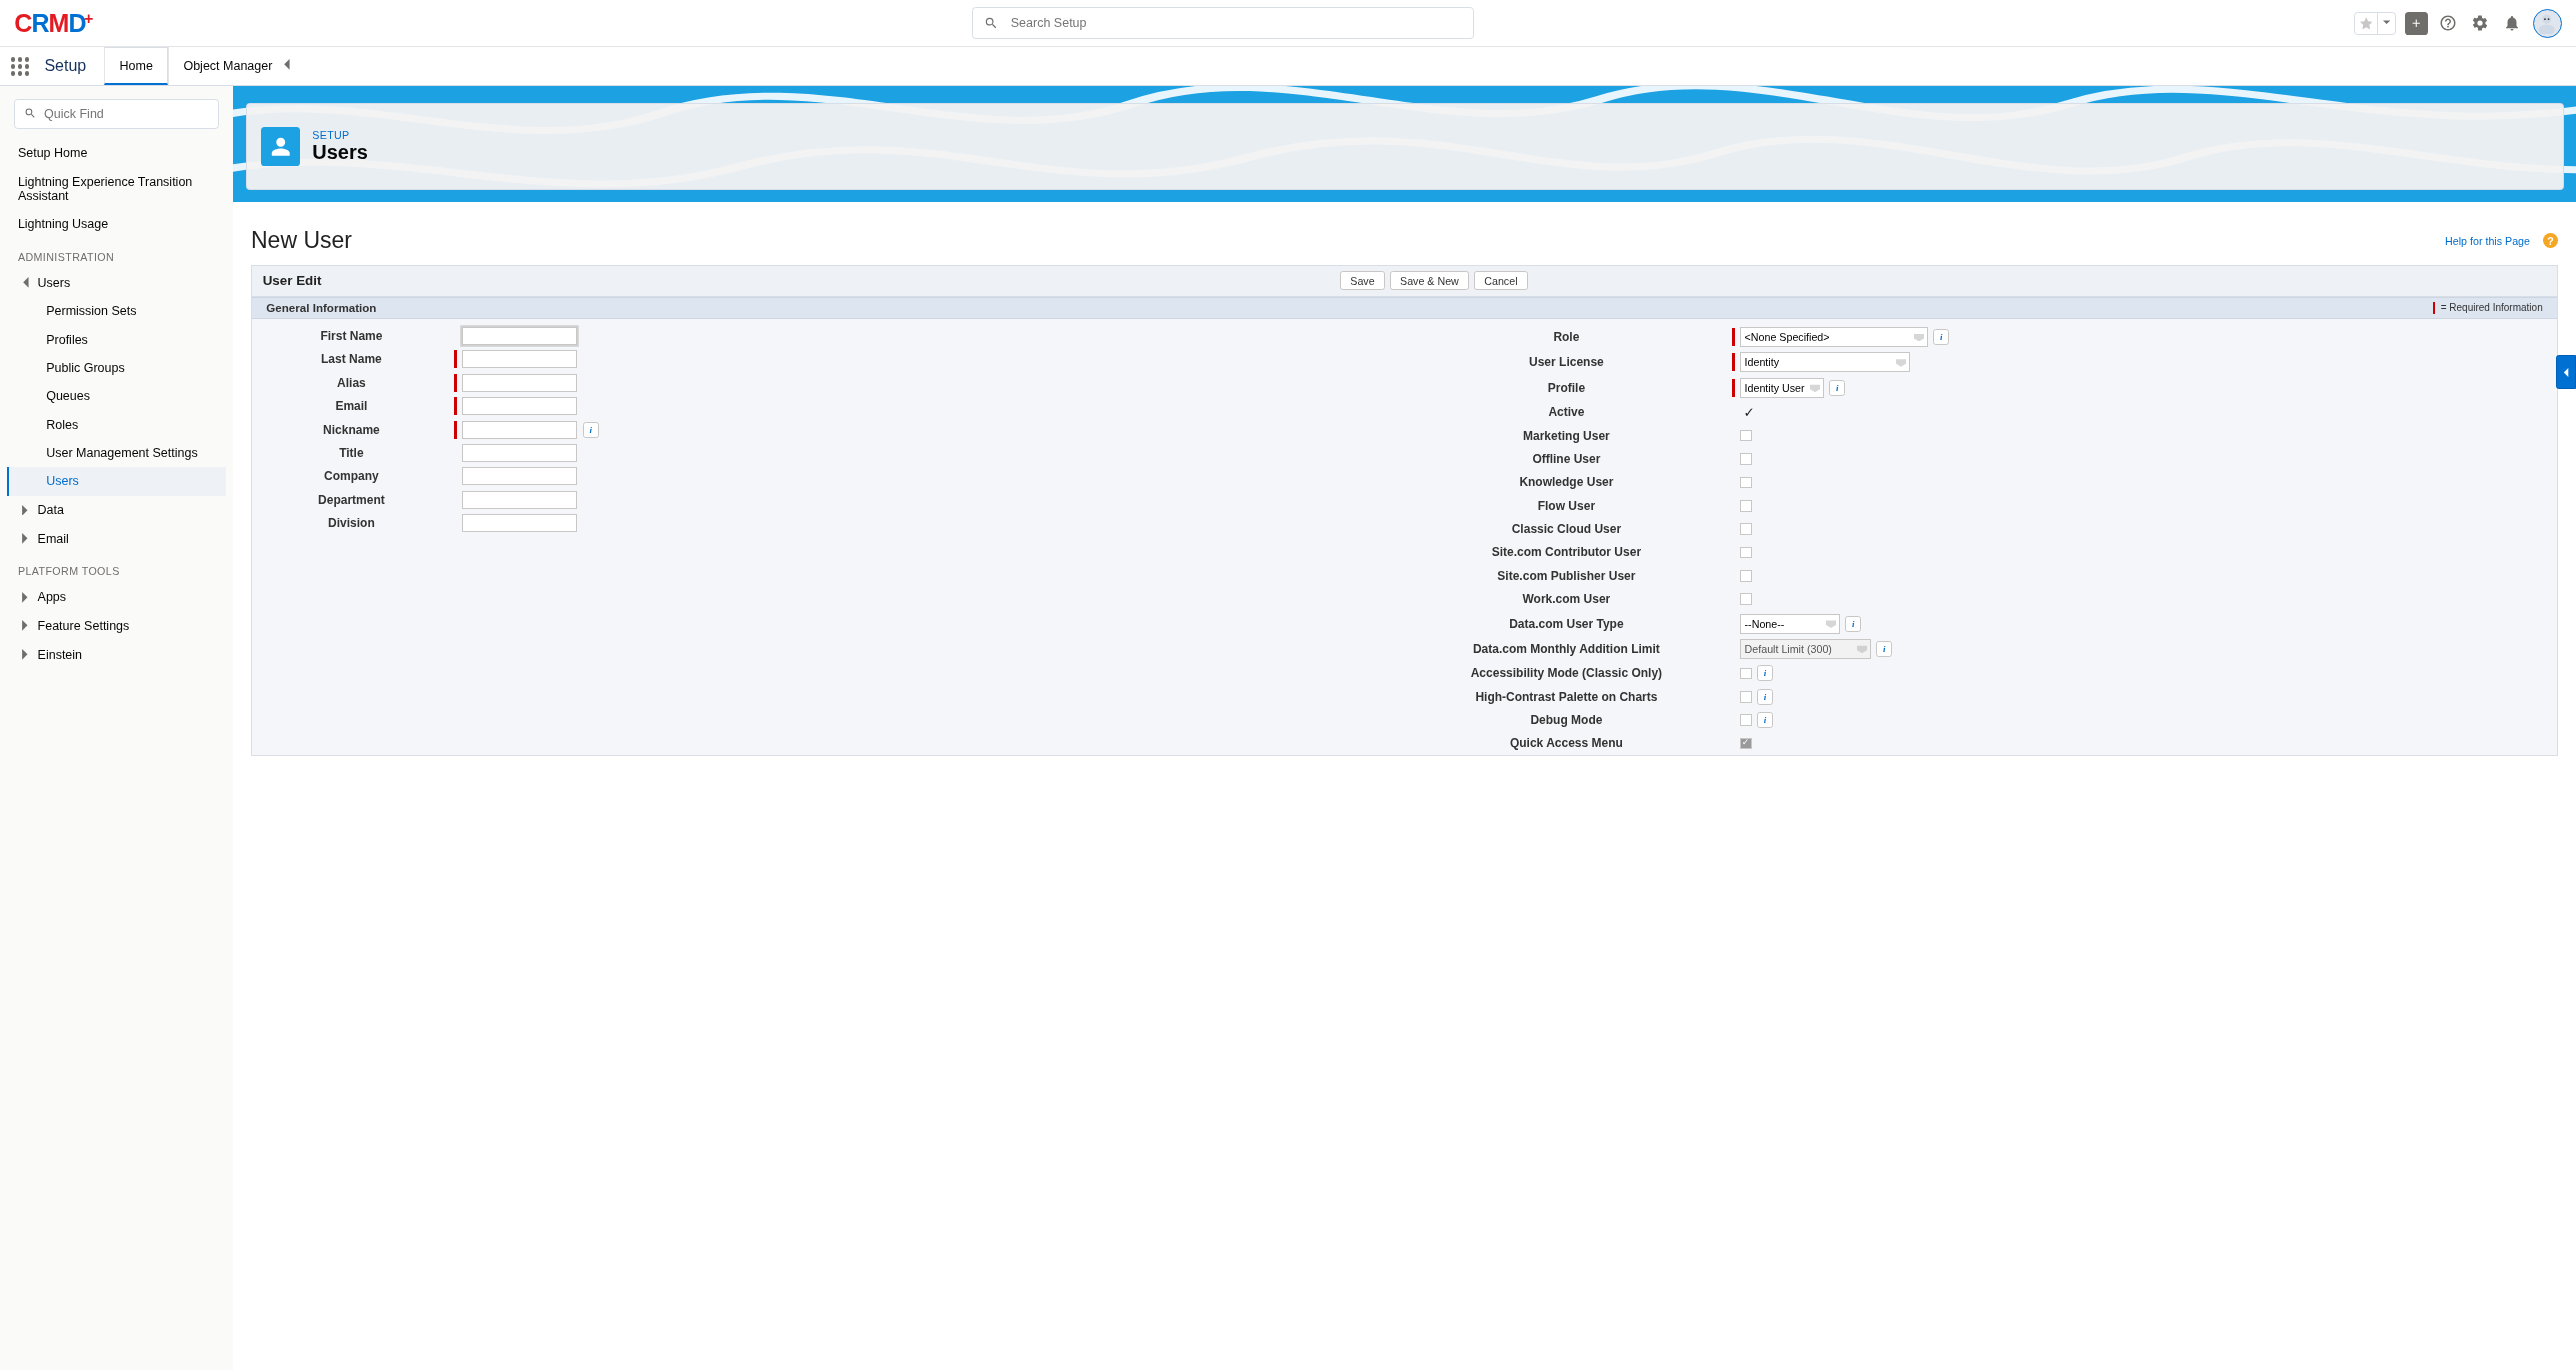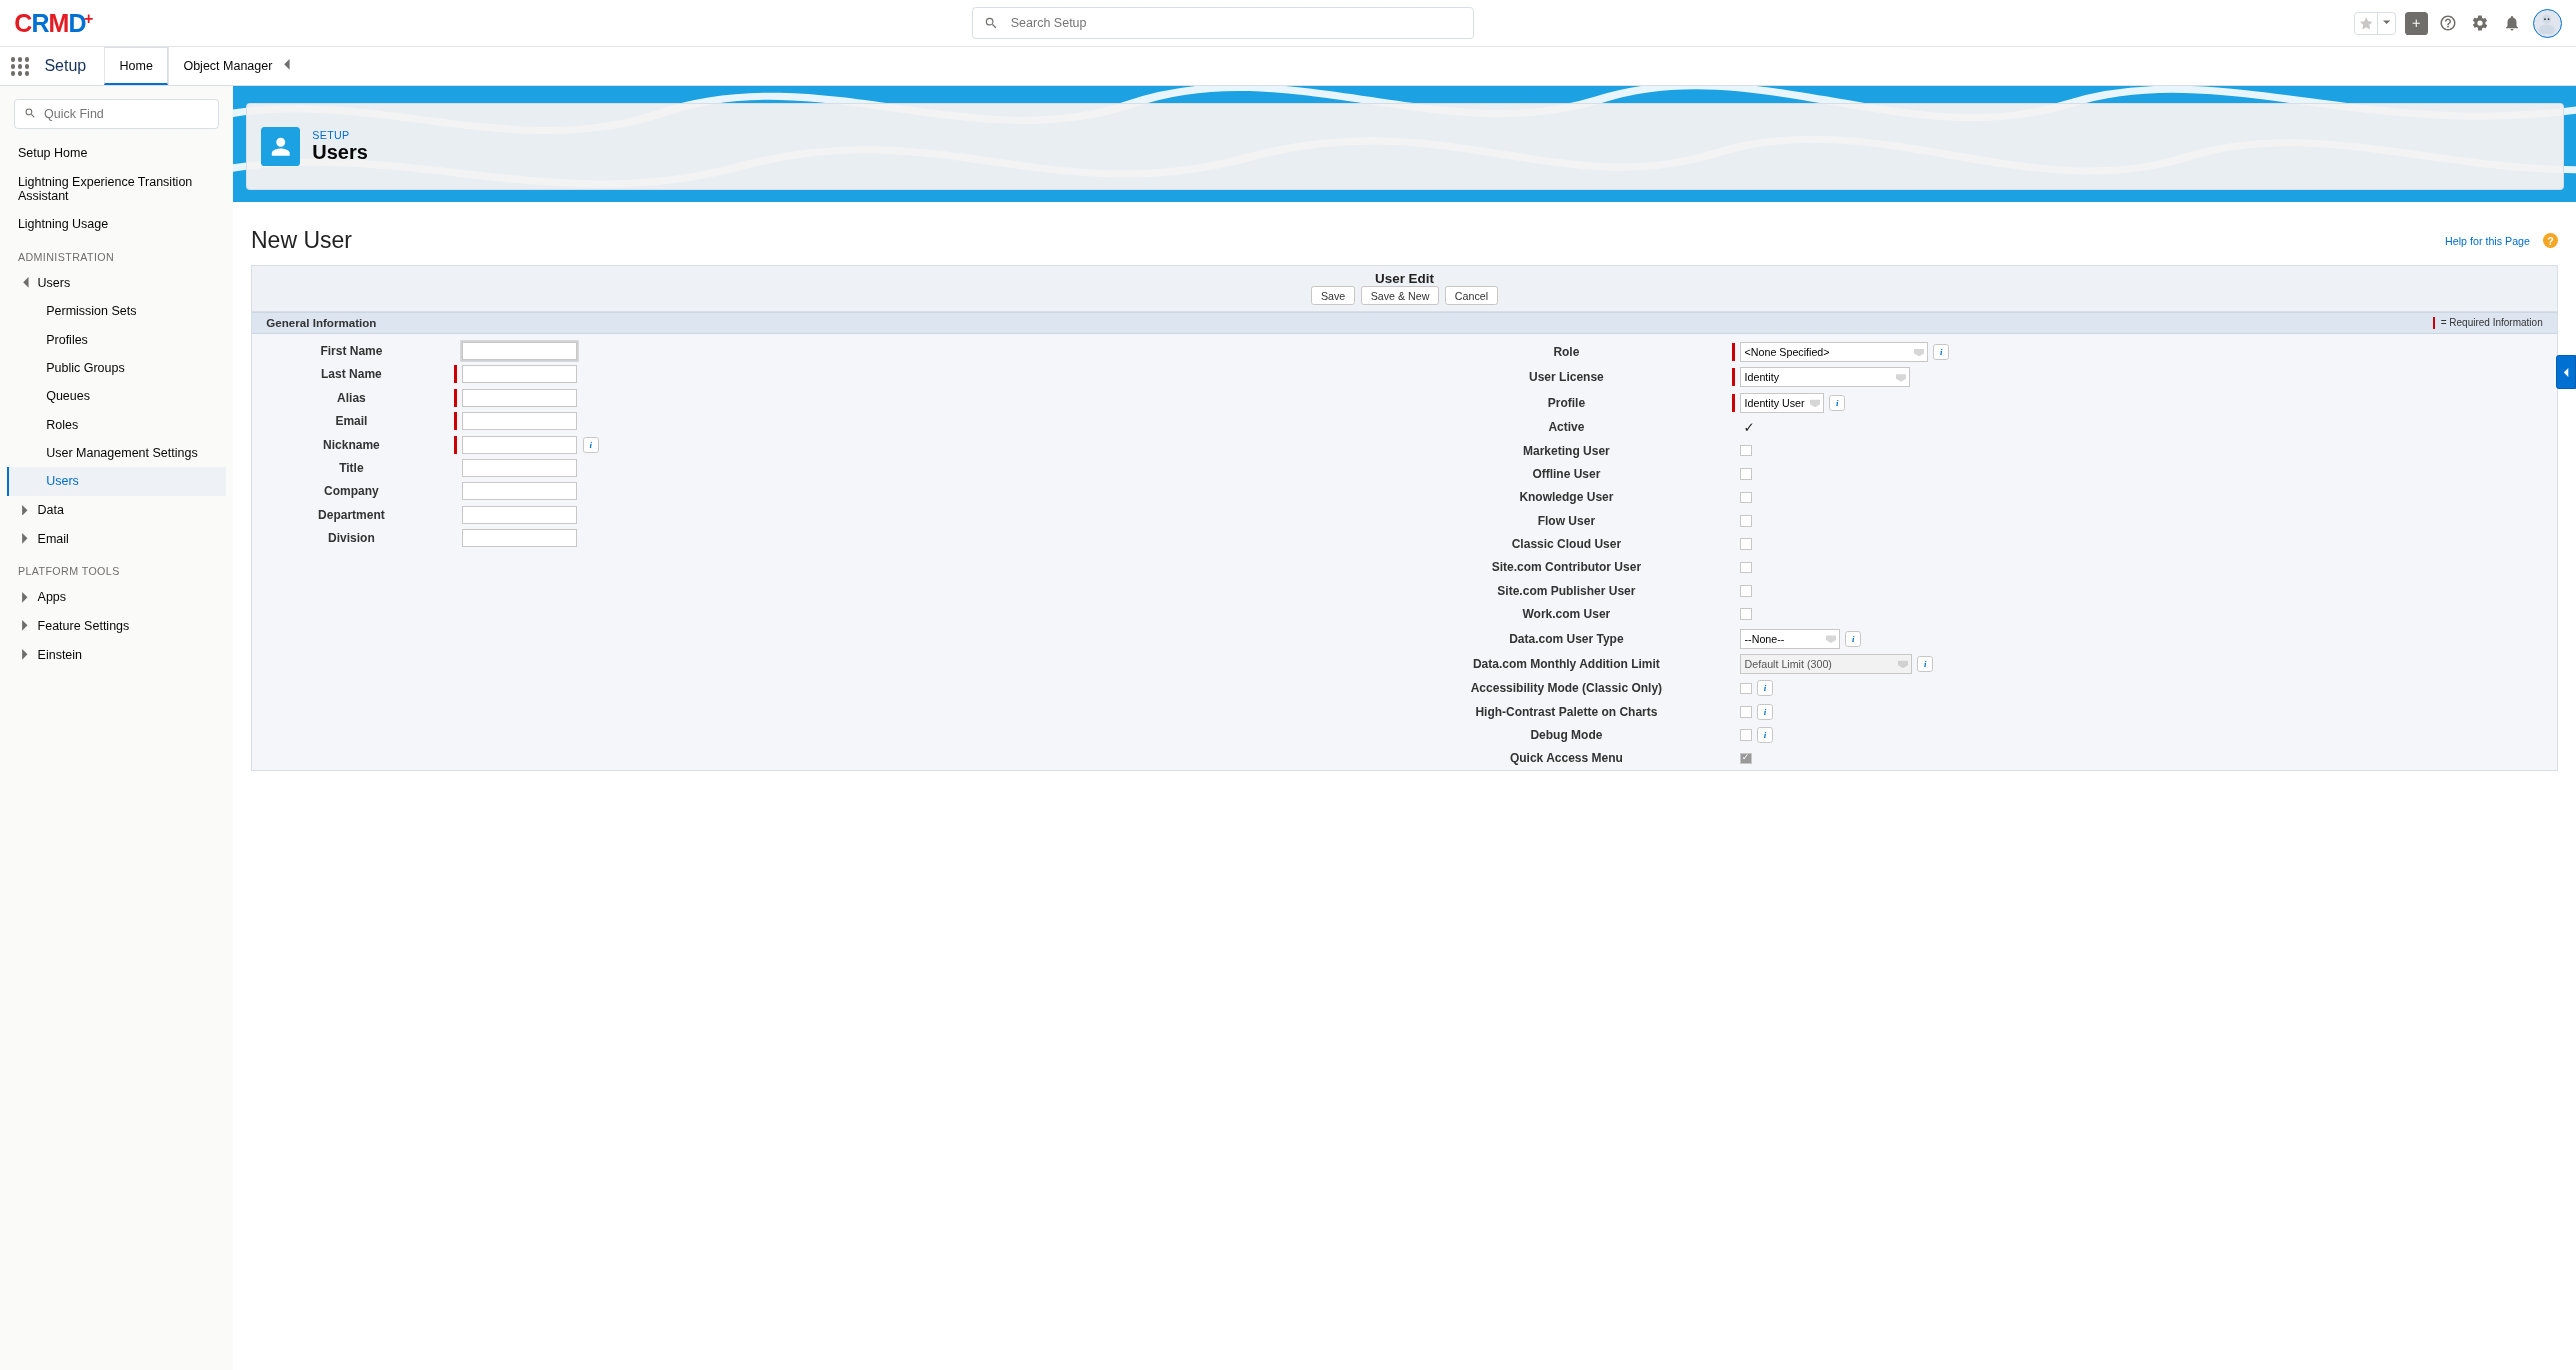--- a/index.html
+++ b/index.html
@@ -61,21 +61,21 @@
   .hero-txt .eyebrow { font-size:10.7px; color:#006dcc; text-transform:uppercase; letter-spacing:0.3px;}
   .hero-txt .title { font-size:20px; font-weight:700; color:#080707;}
 
   .page-body { padding:9px 18px 36px 18px; }
   .page-title-row { display:flex; align-items:center; justify-content:space-between; margin:16px 0 10.7px 0; }
   .page-title { font-size:23px; font-weight:400; color:#222;}
   .help-link { color:#006dcc; font-size:10.7px; display:flex; align-items:center; gap:13px;}
   .help-badge { width:15px; height:15px; border-radius:50%; background:#f5a623; color:#fff; font-weight:bold; font-size:10.7px; display:flex; align-items:center; justify-content:center;}
 
   .panel { border:0.9px solid #d8dde6; border-radius:0; background:#f4f6f9; }
-  .panel-header { background:#eef1f6; border-bottom:0.9px solid #d8dde6; padding:5.4px 10.7px; display:flex; align-items:center;flex-direction:column;}
+  .panel-header { background:#eef1f6; border-bottom:0.9px solid #d8dde6; padding:5.4px 10.7px; display:flex; align-items:center;}
   .panel-header .ph-title { font-weight:700; font-size:13.4px; color:#222;}
   .panel-header .btns { margin:0 auto; display:flex; gap:5.4px;}
   .sf-btn { background:#fff; border:0.9px solid #c9c7c5; border-radius:2.7px; padding:2.7px 9px; font-size:10.7px; color:#333; cursor:pointer;}
   .section-bar { background:#dde5f0; border-top:0.9px solid #cbd6e2; border-bottom:0.9px solid #cbd6e2; padding:3.6px 14.3px; font-weight:700; color:#333; font-size:11.6px; display:flex; justify-content:space-between; align-items:center;}
   .req-note { font-weight:400; font-size:10px; color:#333; display:flex; align-items:center; gap:3.6px;}
   .req-bar { display:inline-block; width:2.7px; height:12.5px; background:#c00; margin-right:1.8px;}
 
   .form-grid { display:flex; padding:5.4px 0 0 0; background:#f4f6f9;}
   .form-col { width:50%; }
   .form-row { display:flex; align-items:center; padding:2.7px 5.4px; }
@@ -492,21 +492,21 @@
                     <select class="sf-select w3"><option>--None--</option></select>
                   </span>
                   <span class="info-btn">i</span>
                 </div>
               </div>
             <div class="form-row">
                 <div class="form-label">Data.com Monthly Addition Limit</div>
                 <div class="form-input-wrap">
                   <span class="req-marker none"></span>
                   <span class="select-wrap">
-                    <select class="sf-select dis" style="width:172px"><option>Default Limit (300)</option></select>
+                    <select class="sf-select dis" style="width:131px"><option>Default Limit (300)</option></select>
                   </span>
                   <span class="info-btn">i</span>
                 </div>
               </div>
             <div class="form-row">
                 <div class="form-label">Accessibility Mode (Classic Only)</div>
                 <div class="form-input-wrap">
                   <span class="req-marker none"></span>
                   <span class="sf-check"></span>
                   <span class="info-btn">i</span>

